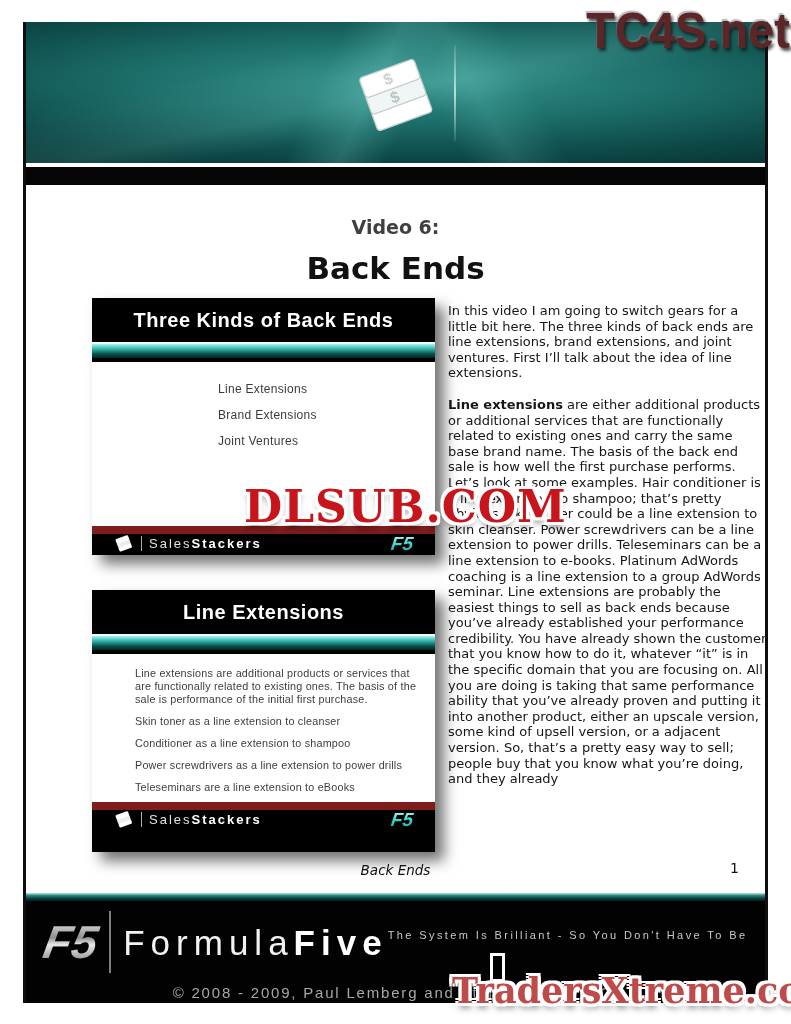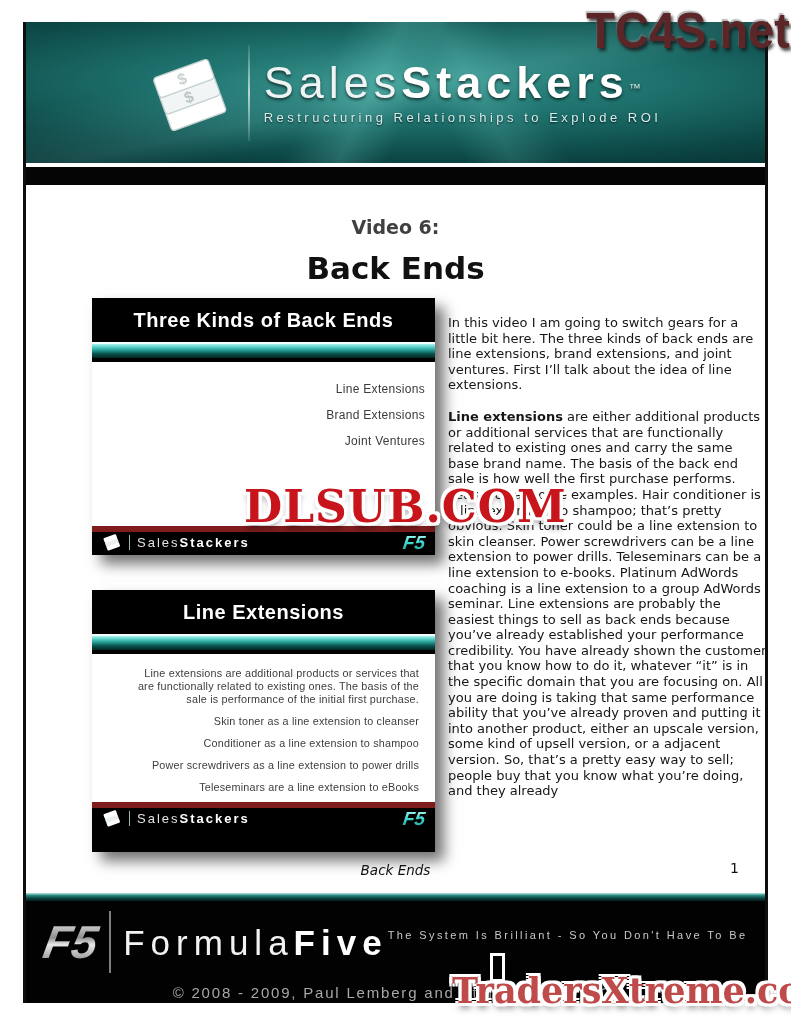--- a/index.html
+++ b/index.html
@@ -35,46 +35,46 @@
   .stack-icon svg { display:block; }
 
   
   .kicker { position:absolute; left:0; top:194px; width:739px; text-align:center;
             font-family:"DejaVu Sans", sans-serif; font-weight:bold; font-size:19px; color:#404040; }
   .heading { position:absolute; left:0; top:228px; width:739px; text-align:center;
              font-family:"DejaVu Sans", sans-serif; font-weight:bold; font-size:31px; color:#111; }
 
   
   .slide { position:absolute; left:66px; width:343px; background:#000;
-           box-shadow:9px 9px 13px rgba(0,0,0,.55);text-align:right; }
+           box-shadow:9px 9px 13px rgba(0,0,0,.55); }
   #slide1 { top:276px; height:257px; }
   #slide2 { top:568px; height:262px; }
   .slide-title { height:44px; display:flex; align-items:center; justify-content:center;
                  color:#fff; font-weight:bold; font-size:20px; letter-spacing:.5px; }
   .slide-stripe { height:16px; border-top:2px solid #f0fffe;
     background:linear-gradient(180deg,#aef4ee 0%, #56cfc7 22%, #1f938c 48%, #0a524e 70%, #032523 100%); }
   .slide-sep { height:4px; background:#000; }
   .slide-body { background:#fff; overflow:hidden; }
   #slide1 .slide-body { height:164px; padding:20px 10px 0 126px; }
   #slide1 .slide-body .s-item { font-size:12px; color:#3b3b3b; margin-bottom:12px; letter-spacing:.3px; }
   #slide2 .slide-body { height:148px; padding:13px 16px 0 43px; }
   #slide2 .slide-body .s-item { font-size:10.8px; line-height:13px; color:#3d3d3d; margin-bottom:9px; letter-spacing:.2px; }
-  .slide-foot { height:27px; background:#000; border-top:6px solid #7f1d1d; box-shadow:0 -3px 0 #fff;
-                display:flex; align-items:center; padding:0 10px; gap:7px; }
+  .slide-foot { height:27px; background:#000; border-top:8px solid #7f1d1d; box-shadow:0 -3px 0 #fff;
+                display:flex; align-items:center; padding:0 22px; gap:7px; }
   .foot-divider { width:1px; height:15px; background:#9db5b3; }
   .foot-brand { font-size:13px; letter-spacing:2px; color:#e3e3e3; white-space:nowrap; }
   .foot-brand .bold { font-weight:bold; color:#fff; }
   .foot-spacer { flex:1; }
   .f5-teal { font-style:italic; font-weight:bold; font-size:19px; transform:skewX(-8deg);
              color:#3bd4cb; }
 
   
   .column { position:absolute; left:422px; top:277px; width:319px;
             font-family:"DejaVu Sans", sans-serif; font-size:13px; line-height:15.6px; color:#161616; }
-  .column p { margin:16px 0 16px 0; }
+  .column p { margin:4px 0 16px 0; }
   .column .lead { font-weight:bold; }
 
   
   .pagefoot-label { position:absolute; left:0; top:840px; width:739px; text-align:center;
                     font-family:"DejaVu Sans", sans-serif; font-style:italic; font-size:13.5px; color:#111; }
   .pagefoot-num { position:absolute; right:26px; top:838px;
                   font-family:"DejaVu Sans", sans-serif; font-size:14px; color:#111; }
 
   
   .foot-stripe { position:absolute; left:0; top:871px; width:739px; height:8px;
@@ -131,24 +131,20 @@
           <g transform="rotate(-20 50 50)">
             <rect x="16" y="60" width="66" height="24" rx="4" fill="#ffffff" stroke="#c2cfce" stroke-width="1.5"></rect>
             <rect x="16" y="40" width="66" height="24" rx="4" fill="#f2f5f5" stroke="#c2cfce" stroke-width="1.5"></rect>
             <text x="42" y="60" font-size="18" font-weight="bold" fill="#b9c4c3">$</text>
             <rect x="16" y="20" width="66" height="24" rx="4" fill="#ffffff" stroke="#c2cfce" stroke-width="1.5"></rect>
             <text x="42" y="38" font-size="18" font-weight="bold" fill="#c8d2d1">$</text>
           </g>
         </svg>
       </span>
       <span class="logo-divider"></span>
-      <span class="brand-text">
-        <span class="brand-main"><span>Sales</span><span class="bold">Stackers</span><span class="tm">™</span></span>
-        <span class="brand-tagline">Restructuring Relationships to Explode ROI</span>
-      </span>
     </div>
   </div>
   <div class="banner-gap"></div>
   <div class="banner-band"></div>
 
   <div class="kicker">Video 6:</div>
   <div class="heading">Back Ends</div>
 
   <div class="slide" id="slide1">
     <div class="slide-title">Three Kinds of Back Ends</div>

